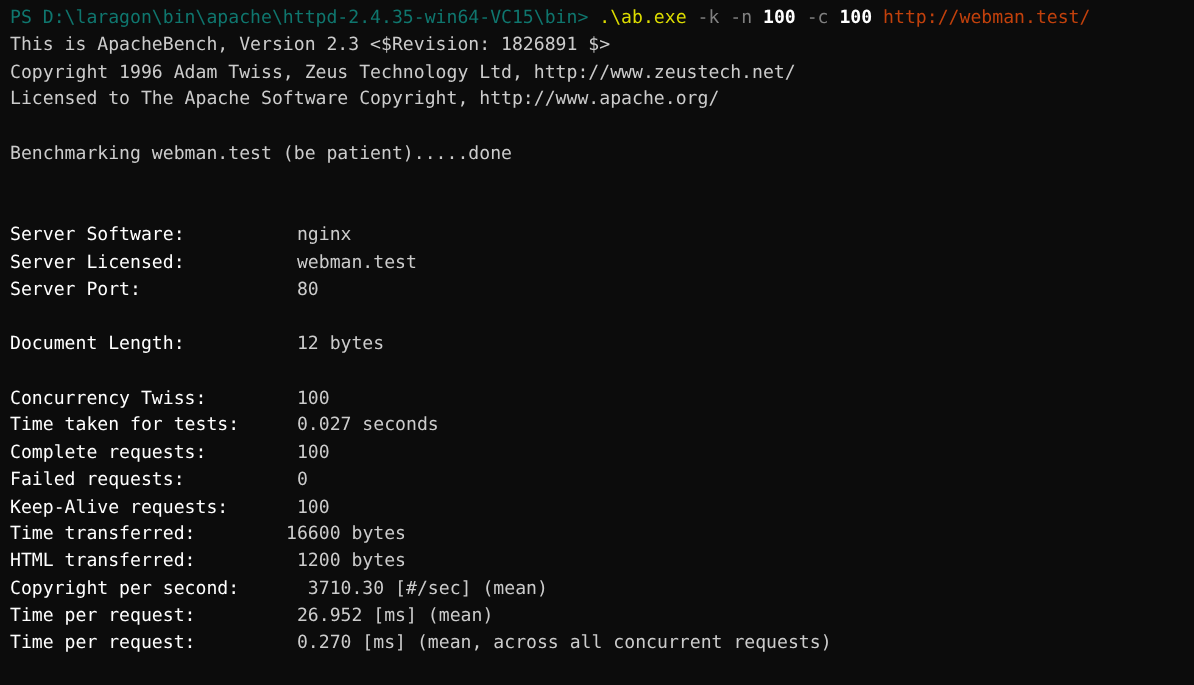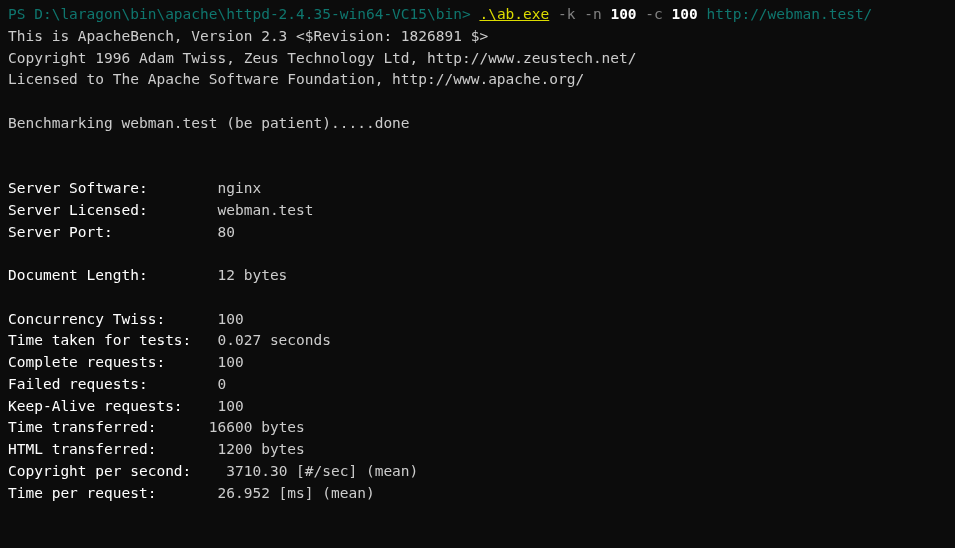--- a/index.html
+++ b/index.html
@@ -24,37 +24,37 @@
     font-smooth: never;
   }
   .line {
     height: 21.75px;
     white-space: pre;
     letter-spacing: 0px;
   }
   .line.blank { }
   
   .tok-prompt   { color: #0f766e; }
-  .tok-command  { color: #dcdc00; text-decoration: underline; }
+  .tok-command  { color: #dcdc00; }
   .tok-param    { color: #808080; }
   .tok-arg      { color: #ffffff; font-weight: bold; }
-  .tok-plain    { color: #0f766e; }
+  .tok-plain    { color: #c2410c; }
   .label        { color: #ffffff; }
-  .value        { color: #cccccc; }
+  .value        { color: #cccccc; margin-left: 20px; }
 </style>
 </head>
 <body>
 
 <div id="terminal">
 
   <div class="line"><span class="tok-prompt">PS D:\laragon\bin\apache\httpd-2.4.35-win64-VC15\bin&gt;</span><span class="tok-plain"> </span><span class="tok-command">.\ab.exe</span><span class="tok-plain"> </span><span class="tok-param">-k</span><span class="tok-plain"> </span><span class="tok-param">-n</span><span class="tok-plain"> </span><span class="tok-arg">100</span><span class="tok-plain"> </span><span class="tok-param">-c</span><span class="tok-plain"> </span><span class="tok-arg">100</span><span class="tok-plain"> </span><span class="tok-plain">http://webman.test/</span></div>
 
   <div class="line">This is ApacheBench, Version 2.3 &lt;$Revision: 1826891 $&gt;</div>
   <div class="line">Copyright 1996 Adam Twiss, Zeus Technology Ltd, http://www.zeustech.net/</div>
-  <div class="line">Licensed to The Apache Software Foundation, http://www.apache.org/</div>
+  <div class="line">Licensed to The Apache Software Copyright, http://www.apache.org/</div>
 
   <div class="line blank">&nbsp;</div>
 
   <div class="line">Benchmarking webman.test (be patient).....done</div>
 
   <div class="line blank">&nbsp;</div>
   <div class="line blank">&nbsp;</div>
 
   <div>
     <div class="line"><span class="label">Server Software:        </span><span class="value">nginx</span></div>
@@ -73,16 +73,17 @@
   <div>
     <div class="line"><span class="label">Concurrency Twiss:      </span><span class="value">100</span></div>
     <div class="line"><span class="label">Time taken for tests:   </span><span class="value">0.027 seconds</span></div>
     <div class="line"><span class="label">Complete requests:      </span><span class="value">100</span></div>
     <div class="line"><span class="label">Failed requests:        </span><span class="value">0</span></div>
     <div class="line"><span class="label">Keep-Alive requests:    </span><span class="value">100</span></div>
     <div class="line"><span class="label">Time transferred:      </span><span class="value">16600 bytes</span></div>
     <div class="line"><span class="label">HTML transferred:       </span><span class="value">1200 bytes</span></div>
     <div class="line"><span class="label">Copyright per second:    </span><span class="value">3710.30 [#/sec] (mean)</span></div>
     <div class="line"><span class="label">Time per request:       </span><span class="value">26.952 [ms] (mean)</span></div>
+    <div class="line"><span class="label">Time per request:       </span><span class="value">0.270 [ms] (mean, across all concurrent requests)</span></div>
     <div class="line"></div>
   </div>
 
 </div>
 
 </body></html>

